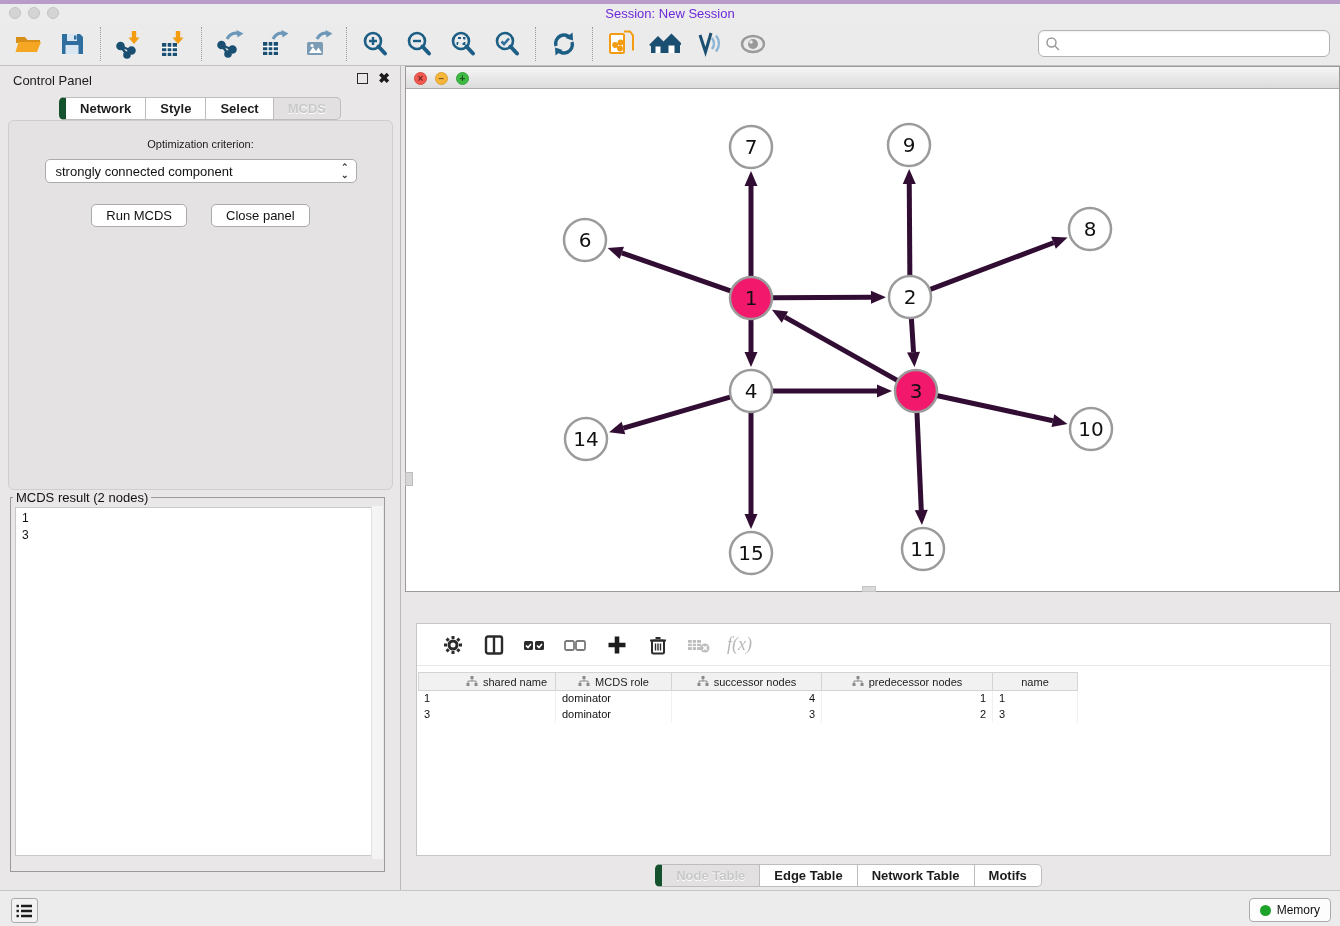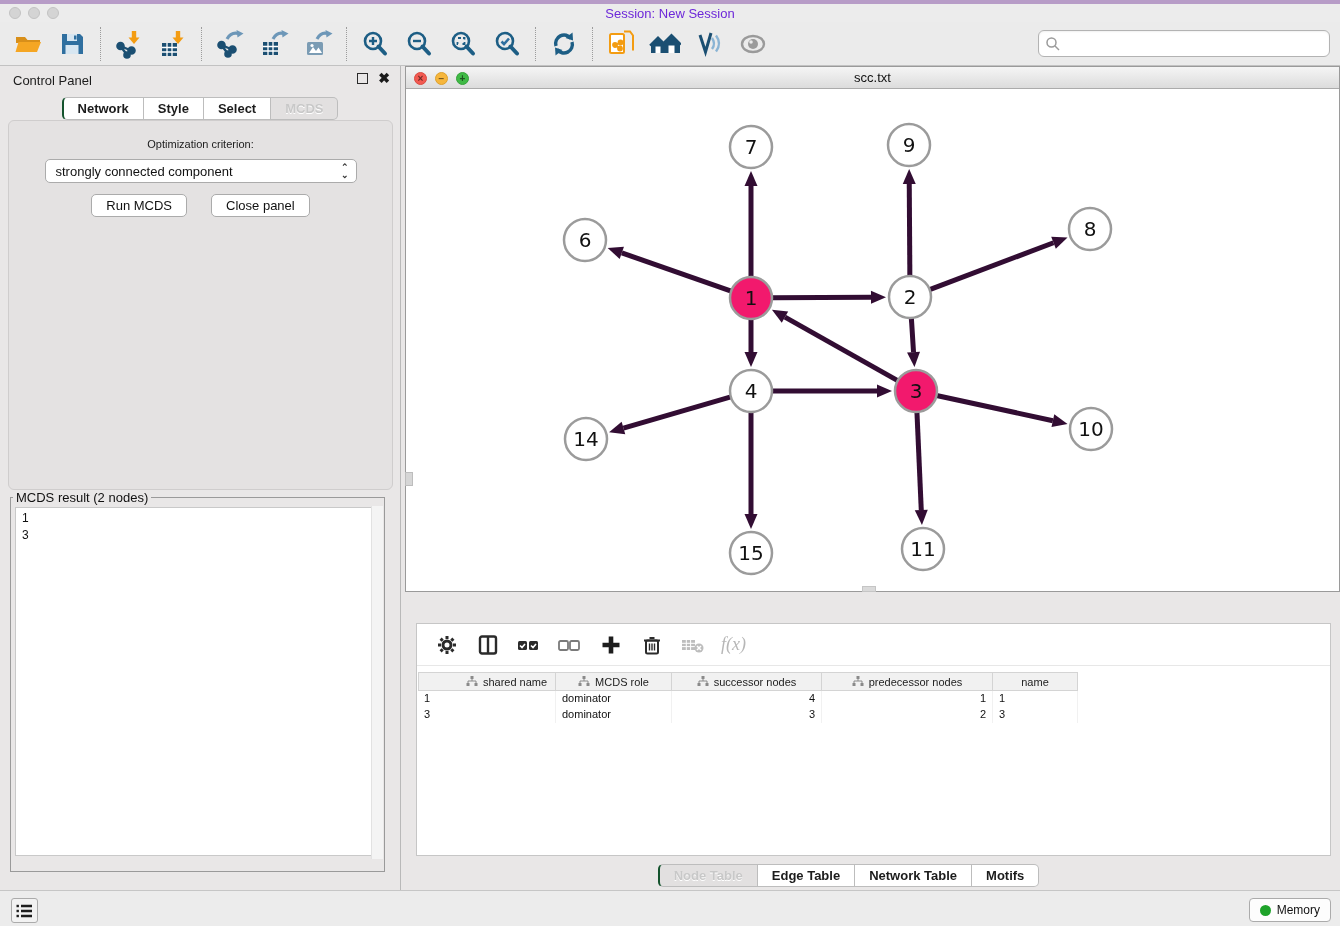--- a/index.html
+++ b/index.html
@@ -25,30 +25,30 @@
   
   .control-panel { position:absolute; left:0; top:66px; width:401px; height:824px; background:#e9e7e7; border-right:1px solid #b9b9b9; }
   .panel-head { position:absolute; left:0; top:0; width:100%; height:28px; }
   .panel-title { position:absolute; left:13px; top:7px; font-size:13px; color:#1c1c1c; }
   .panel-icons { position:absolute; right:10px; top:7px; display:flex; gap:10px; align-items:center; }
   .float-ic { width:11px; height:11px; border:1.5px solid #2b2b2b; }
   .close-ic { font-size:14px; font-weight:bold; color:#1a1a1a; line-height:11px; }
 
   .segmented { display:flex; }
   .seg { background:#fff; border:1px solid #bdbdbd; border-left:none; padding:3px 14px; font-size:13px; font-weight:bold; color:#1c1c1c; cursor:default; }
-  .seg:first-child { border-left:2px solid #14532d; border-radius:5px 0 0 5px; }
+  .seg:first-child { border-left:7px solid #14532d; border-radius:5px 0 0 5px; }
   .seg:last-child { border-radius:0 5px 5px 0; }
   .seg-sel { background:#e2e0e0; color:#c8c8c8; text-shadow:0 1px 0 #fff; }
   .cp-tabs { position:absolute; left:0; top:31px; width:100%; display:flex; justify-content:center; }
 
   .cp-card { position:absolute; left:8px; top:54px; width:385px; height:370px; background:#e4e2e2; border:1px solid #cfcdcd; border-radius:6px; }
   .opt-label { margin-top:17px; text-align:center; font-size:11px; color:#1c1c1c; }
   .dropdown { position:relative; margin:9px auto 10px auto; width:312px; height:24px; background:#fff; border:1px solid #ababab; border-radius:5px; display:flex; align-items:center; padding-left:10px; font-size:13px; color:#111; }
   .dd-arrows { position:absolute; right:7px; top:3px; display:flex; flex-direction:column; line-height:8px; font-size:9px; color:#333; font-weight:bold; }
-  .btn-row { display:flex; justify-content:center; gap:24px; margin-top:11px; }
+  .btn-row { display:flex; justify-content:center; gap:24px; margin-top:21px; }
   .mac-btn { background:#fff; border:1px solid #ababab; border-radius:5px; padding:3px 14px; font-size:13px; color:#111; cursor:default; }
 
   fieldset.result { position:absolute; left:10px; top:424px; width:375px; height:382px; border:1px solid #9a9a9a; background:#e9e7e7; }
   fieldset.result legend { font-size:13px; color:#111; padding:0 3px; margin-left:2px; }
   .result-area { position:absolute; left:4px; right:4px; top:2px; bottom:4px; background:#fff; border:1px solid #c9c9c9; font-size:12px; color:#111; padding:2px 6px; white-space:pre; line-height:17px; }
   .result-scroll { position:absolute; right:1px; top:1px; bottom:1px; width:12px; background:#f4f4f4; border-left:1px solid #e2e2e2; }
 
   
   .net-window { position:absolute; left:405px; top:66px; width:935px; height:526px; background:#fff; border:1px solid #9a9a9a; }
   .net-titlebar { position:absolute; left:0; top:0; width:100%; height:22px; background:linear-gradient(#f5f5f5,#dcdcdc); border-bottom:1px solid #ababab; }
@@ -59,21 +59,21 @@
   .light.yellow { background:#f6b63c; border:1px solid #dda12e; }
   .light.green { background:#3fba45; border:1px solid #35a23a; }
   .canvas { position:absolute; left:0; top:22px; width:933px; height:502px; background:#fff; }
   .grip-left { position:absolute; left:-1px; top:405px; width:8px; height:14px; background:#d6d6d6; border:1px solid #bdbdbd; }
   .grip-bottom { position:absolute; left:456px; bottom:-1px; width:14px; height:6px; background:#dadada; border:1px solid #c5c5c5; }
 
   
   .table-panel { position:absolute; left:405px; top:595px; width:935px; height:264px; background:#e9e7e7; }
   .tp-head { position:absolute; left:0; top:13px; width:100%; height:26px;margin-top:44px; }
   .tp-card { position:absolute; left:11px; top:28px; right:9px; bottom:3px; background:#fff; border:1px solid #c6c6c6; }
-  .tp-toolbar { display:flex; align-items:center; gap:15px; height:42px; padding-left:17px; border-bottom:1px solid #e7e7e7; }
+  .tp-toolbar { display:flex; align-items:center; gap:15px; height:42px; padding-left:23px; border-bottom:1px solid #e7e7e7; }
   .tp-tb-btn { display:flex; align-items:center; justify-content:center; width:26px; height:26px; }
   .fx-label { font-family:"Liberation Serif", serif; font-style:italic; font-size:18px; color:#b7b7b7; }
   .grid-head { display:flex; height:19px; }
   .gh-cell { background:#f1f1f1; border:1px solid #d4d4d4; border-left:none; display:flex; align-items:center; justify-content:center; gap:5px; font-size:11px; color:#222; }
   .gh-cell:first-child { border-left:1px solid #d4d4d4;padding-left:39px; }
   .grid-row { display:flex; height:16px; }
   .gr-cell { font-size:11px; color:#111; padding:1px 6px; border-right:1px solid #f1f1f1; overflow:hidden; }
   .tp-tabs-row { position:absolute; left:381px; top:861px; width:935px; height:29px; display:flex; justify-content:center; align-items:center; }
 
   
@@ -301,21 +301,20 @@
     </fieldset>
   </div>
 
   <div class="net-window">
     <div class="net-titlebar">
       <div class="net-lights">
         <div class="light red">×</div>
         <div class="light yellow">−</div>
         <div class="light green">+</div>
       </div>
-      <div class="net-title">scc.txt</div>
     </div>
     <div class="canvas">
       <svg id="graph-svg" width="933" height="502" viewBox="0 0 933 502">
           <line x1="345" y1="188" x2="345" y2="97" stroke="#320d33" stroke-width="5"></line>
           <polygon points="345,82 351.5,97 338.5,97" fill="#320d33"></polygon>
           <line x1="325.1752536154717" y1="202.07328138371903" x2="215.81738614269537" y2="163.86390600166465" stroke="#320d33" stroke-width="5"></line>
           <polygon points="201.65685301088945,158.91624984717825 217.96137047630614,157.7276749778821 213.6734018090846,170.0001370254472" fill="#320d33"></polygon>
           <line x1="365.99958468064904" y1="208.86792714037327" x2="465.00077130736605" y2="208.2452781678782" stroke="#320d33" stroke-width="5"></line>
           <polygon points="480.0004746506868,208.15094041100198 465.04165100201243,214.74514961665054 464.9598916127197,201.7454067191059" fill="#320d33"></polygon>
           <line x1="345" y1="230" x2="345" y2="263" stroke="#320d33" stroke-width="5"></line>

